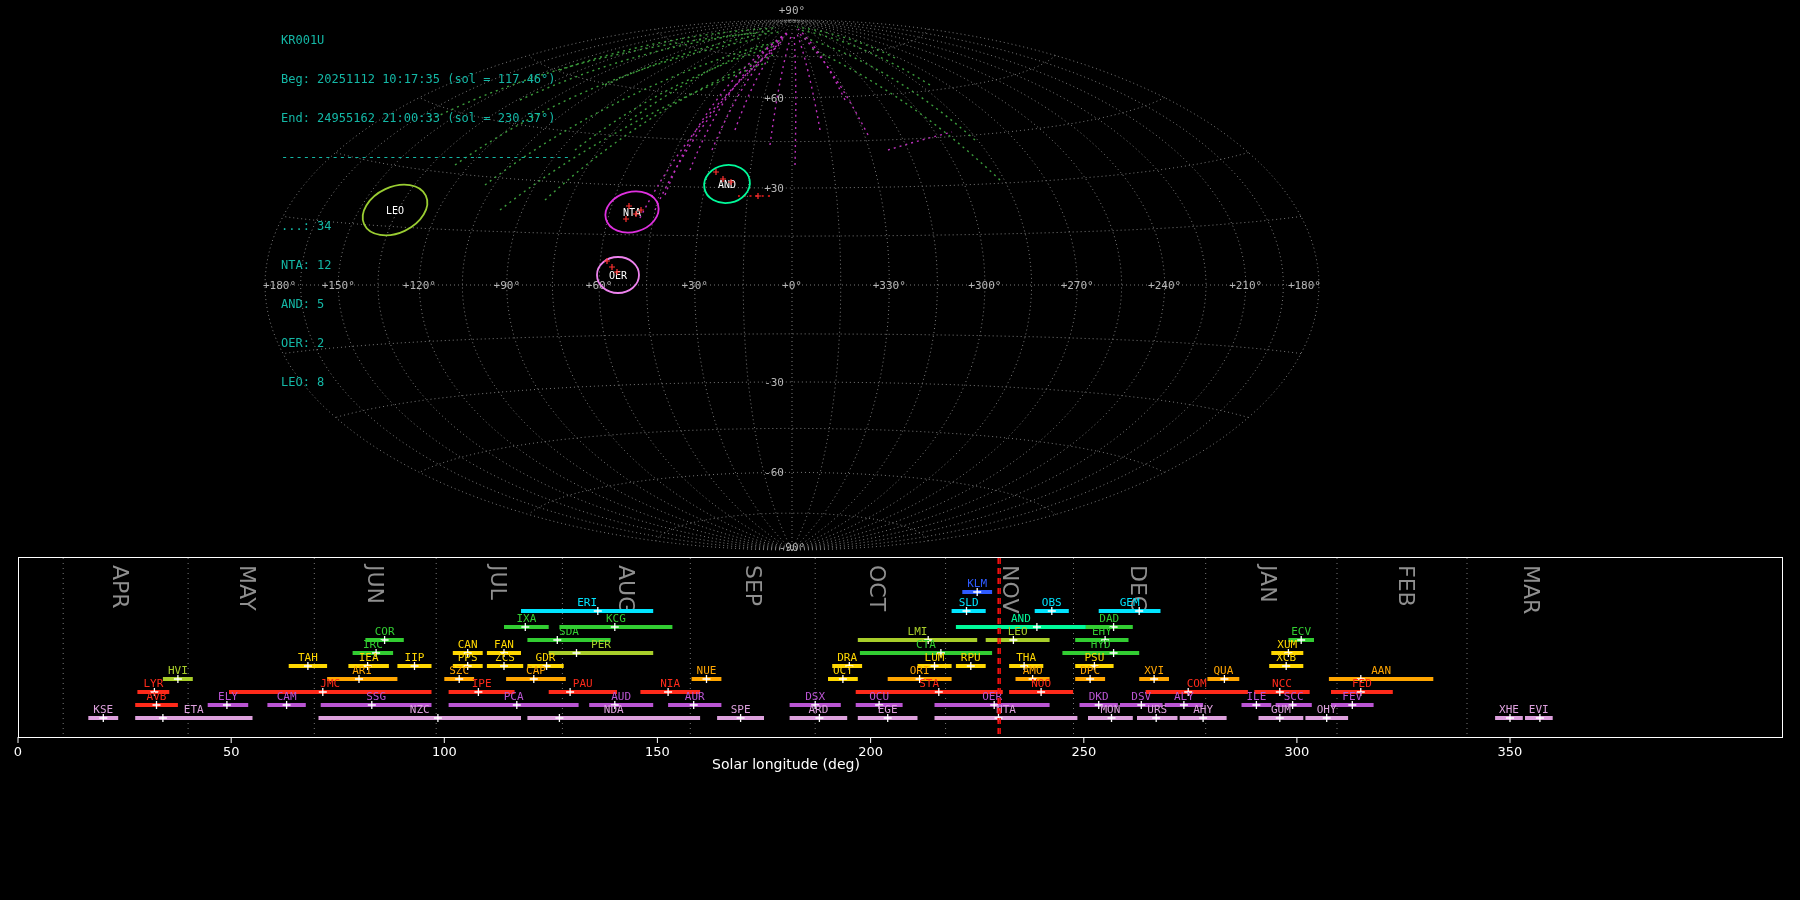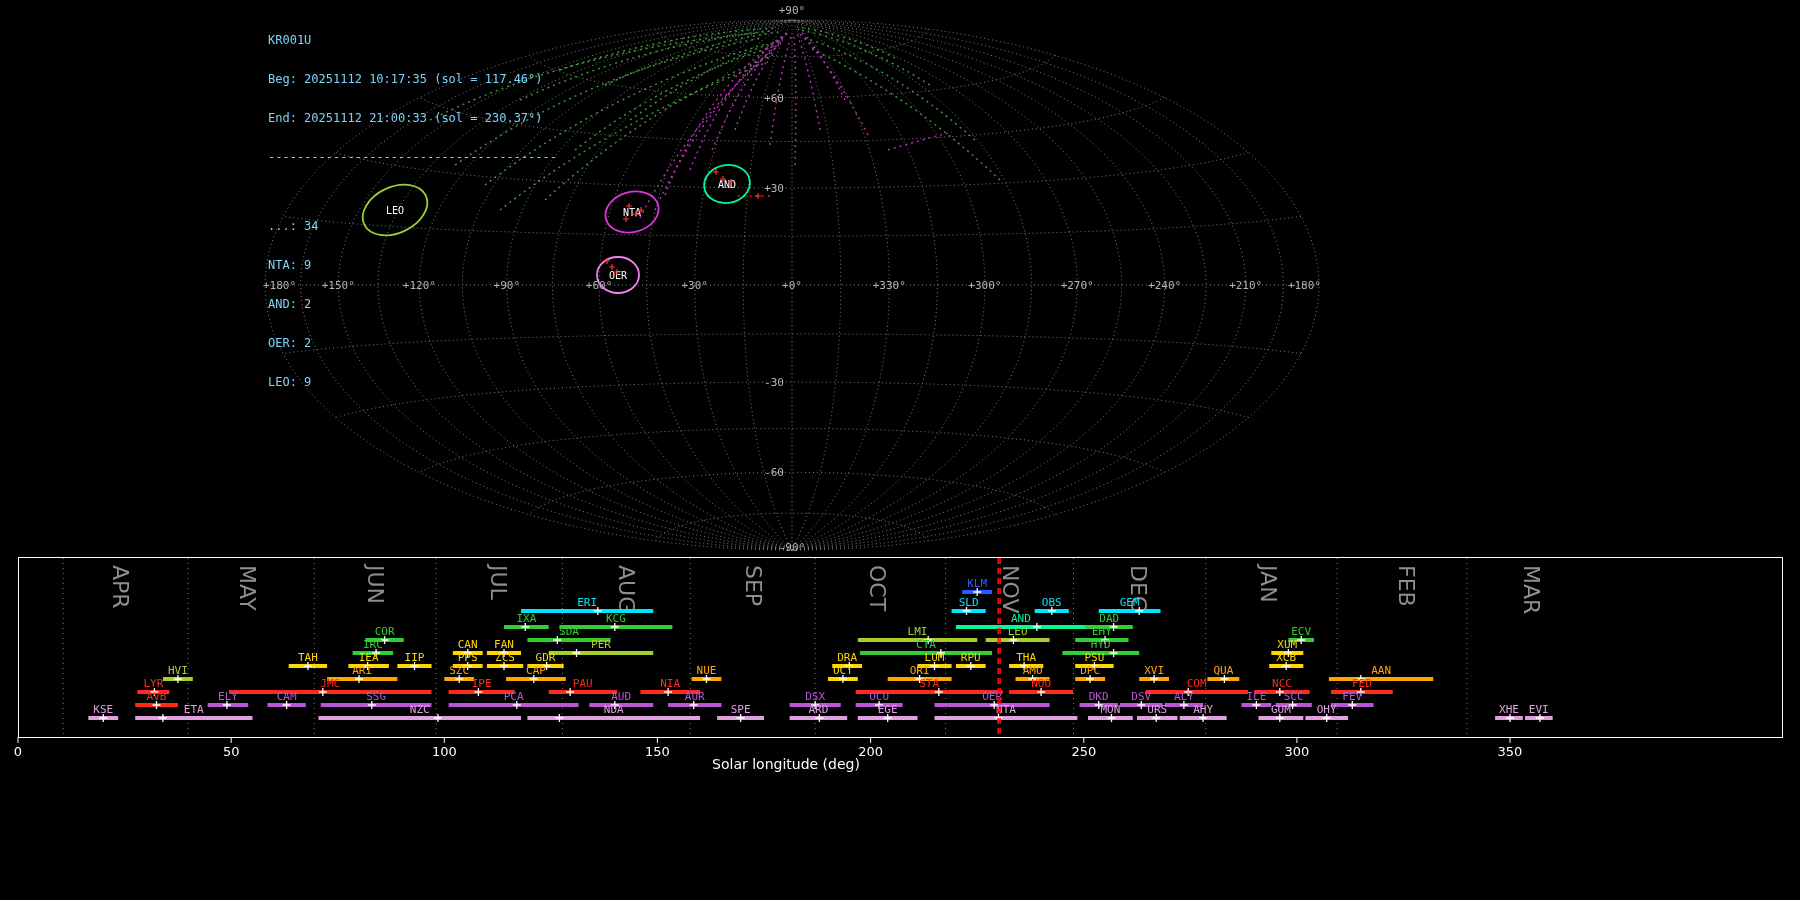--- a/index.html
+++ b/index.html
@@ -1,41 +1,41 @@
 <!DOCTYPE html>
 <html><head>
 <meta charset="utf-8">
 <style>
   *{box-sizing:border-box}
   html,body{margin:0;padding:0}
   body{width:1800px;height:900px;background:#000;position:relative;overflow:hidden;
        font-family:"DejaVu Sans Mono",monospace}
-  #header-block{position:absolute;left:268px;top:8px;color:#7dd3fc;font-size:12px;
+  #header-block{position:absolute;left:281px;top:8px;color:#14b8a6;font-size:12px;
                 line-height:13px;z-index:5;white-space:pre}
   #header-block .counts{margin-top:4px}
   svg{position:absolute;left:0;display:block}
   #sky{top:0}
   #tl{top:557px}
 </style>
 </head>
 <body>
 
 <div>
 
   <div id="header-block">
     <div>KR001U</div>
     <div>Beg: 20251112 10:17:35 (sol = 117.46°)</div>
-    <div>End: 20251112 21:00:33 (sol = 230.37°)</div>
+    <div>End: 24955162 21:00:33 (sol = 230.37°)</div>
     <div>----------------------------------------</div>
     <div class="counts">
       <div>...: 34</div>
-      <div>NTA: 9</div>
-      <div>AND: 2</div>
+      <div>NTA: 12</div>
+      <div>AND: 5</div>
       <div>OER: 2</div>
-      <div>LEO: 9</div>
+      <div>LEO: 8</div>
     </div>
   </div>
 
   <svg id="sky" width="1800" height="557">
       <polyline points="792.0,550.0 810.4,549.8 828.8,549.4 847.1,548.5 865.3,547.4 883.5,546.0 901.6,544.2 919.5,542.1 937.3,539.7 954.9,537.0 972.2,534.0 989.4,530.7 1006.4,527.1 1023.0,523.2 1039.4,519.0 1055.5,514.5 1071.3,509.7 1086.7,504.7 1101.8,499.4 1116.5,493.8 1130.7,488.0 1144.6,481.9 1158.1,475.6 1171.1,469.1 1183.6,462.3 1195.7,455.3 1207.3,448.2 1218.4,440.8 1228.9,433.2 1238.9,425.4 1248.4,417.5 1257.3,409.4 1265.7,401.2 1273.4,392.8 1280.6,384.3 1287.2,375.6 1293.2,366.9 1298.6,358.0 1303.3,349.1 1307.5,340.1 1311.0,331.0 1313.9,321.9 1316.1,312.7 1317.7,303.5 1318.7,294.2 1319.0,285.0 1318.7,275.8 1317.7,266.5 1316.1,257.3 1313.9,248.1 1311.0,239.0 1307.5,229.9 1303.3,220.9 1298.6,212.0 1293.2,203.1 1287.2,194.4 1280.6,185.7 1273.4,177.2 1265.7,168.8 1257.3,160.6 1248.4,152.5 1238.9,144.6 1228.9,136.8 1218.4,129.2 1207.3,121.8 1195.7,114.7 1183.6,107.7 1171.1,100.9 1158.1,94.4 1144.6,88.1 1130.7,82.0 1116.5,76.2 1101.8,70.6 1086.7,65.3 1071.3,60.3 1055.5,55.5 1039.4,51.0 1023.0,46.8 1006.4,42.9 989.4,39.3 972.2,36.0 954.9,33.0 937.3,30.3 919.5,27.9 901.6,25.8 883.5,24.0 865.3,22.6 847.1,21.5 828.8,20.6 810.4,20.2 792.0,20.0 " fill="none" stroke="#8f8f8f" stroke-width="1" stroke-dasharray="1 3" opacity="0.85"></polyline>
       <polyline points="792.0,550.0 810.2,549.2 828.3,548.2 846.2,546.8 864.1,545.1 881.7,543.1 899.2,540.8 916.5,538.2 933.5,535.3 950.3,532.1 966.8,528.6 983.1,524.9 999.1,520.9 1014.8,516.6 1030.1,512.1 1045.1,507.4 1059.8,502.3 1074.1,497.1 1088.0,491.6 1101.5,485.9 1114.6,480.0 1127.3,473.9 1139.5,467.5 1151.4,461.0 1162.7,454.3 1173.6,447.4 1184.1,440.4 1194.0,433.1 1203.5,425.8 1212.4,418.2 1220.9,410.6 1228.8,402.8 1236.3,394.9 1243.2,386.9 1249.5,378.8 1255.4,370.5 1260.7,362.2 1265.4,353.9 1269.6,345.4 1273.3,336.9 1276.4,328.3 1278.9,319.7 1280.9,311.1 1282.3,302.4 1283.1,293.7 1283.4,285.0 1283.1,276.3 1282.3,267.6 1280.9,258.9 1278.9,250.3 1276.4,241.7 1273.3,233.1 1269.6,224.6 1265.4,216.1 1260.7,207.8 1255.4,199.5 1249.5,191.2 1243.2,183.1 1236.3,175.1 1228.8,167.2 1220.9,159.4 1212.4,151.8 1203.5,144.2 1194.0,136.9 1184.1,129.6 1173.6,122.6 1162.7,115.7 1151.4,109.0 1139.5,102.5 1127.3,96.1 1114.6,90.0 1101.5,84.1 1088.0,78.4 1074.1,72.9 1059.8,67.7 1045.1,62.6 1030.1,57.9 1014.8,53.4 999.1,49.1 983.1,45.1 966.8,41.4 950.3,37.9 933.5,34.7 916.5,31.8 899.2,29.2 881.7,26.9 864.1,24.9 846.2,23.2 828.3,21.8 810.2,20.8 792.0,20.0 " fill="none" stroke="#8f8f8f" stroke-width="1" stroke-dasharray="1 3" opacity="0.85"></polyline>
       <polyline points="792.0,550.0 809.7,548.7 827.2,547.0 844.5,545.1 861.6,542.8 878.5,540.3 895.1,537.5 911.5,534.4 927.6,531.1 943.4,527.5 958.9,523.7 974.1,519.6 988.9,515.3 1003.5,510.7 1017.7,505.9 1031.5,500.9 1045.0,495.7 1058.1,490.3 1070.8,484.7 1083.1,478.9 1095.0,473.0 1106.5,466.8 1117.6,460.5 1128.2,454.0 1138.4,447.4 1148.2,440.6 1157.6,433.7 1166.5,426.6 1174.9,419.5 1182.9,412.2 1190.4,404.8 1197.5,397.2 1204.1,389.6 1210.2,381.9 1215.9,374.1 1221.0,366.3 1225.7,358.4 1229.9,350.4 1233.6,342.3 1236.8,334.2 1239.5,326.1 1241.7,317.9 1243.5,309.7 1244.7,301.5 1245.5,293.2 1245.7,285.0 1245.5,276.8 1244.7,268.5 1243.5,260.3 1241.7,252.1 1239.5,243.9 1236.8,235.8 1233.6,227.7 1229.9,219.6 1225.7,211.6 1221.0,203.7 1215.9,195.9 1210.2,188.1 1204.1,180.4 1197.5,172.8 1190.4,165.2 1182.9,157.8 1174.9,150.5 1166.5,143.4 1157.6,136.3 1148.2,129.4 1138.4,122.6 1128.2,116.0 1117.6,109.5 1106.5,103.2 1095.0,97.0 1083.1,91.1 1070.8,85.3 1058.1,79.7 1045.0,74.3 1031.5,69.1 1017.7,64.1 1003.5,59.3 988.9,54.7 974.1,50.4 958.9,46.3 943.4,42.5 927.6,38.9 911.5,35.6 895.1,32.5 878.5,29.7 861.6,27.2 844.5,24.9 827.2,23.0 809.7,21.3 792.0,20.0 " fill="none" stroke="#8f8f8f" stroke-width="1" stroke-dasharray="1 3" opacity="0.85"></polyline>
       <polyline points="792.0,550.0 808.9,548.1 825.5,545.9 841.9,543.4 858.0,540.7 873.9,537.7 889.4,534.5 904.7,531.0 919.6,527.3 934.3,523.3 948.6,519.2 962.6,514.8 976.2,510.2 989.5,505.4 1002.5,500.4 1015.0,495.3 1027.3,489.9 1039.1,484.4 1050.6,478.7 1061.7,472.9 1072.4,466.9 1082.7,460.7 1092.6,454.4 1102.1,448.0 1111.3,441.5 1120.0,434.8 1128.3,428.0 1136.2,421.1 1143.7,414.1 1150.8,407.0 1157.4,399.8 1163.7,392.6 1169.5,385.2 1174.9,377.8 1179.8,370.3 1184.4,362.7 1188.5,355.1 1192.2,347.5 1195.4,339.7 1198.2,332.0 1200.6,324.2 1202.6,316.4 1204.1,308.6 1205.2,300.7 1205.8,292.9 1206.1,285.0 1205.8,277.1 1205.2,269.3 1204.1,261.4 1202.6,253.6 1200.6,245.8 1198.2,238.0 1195.4,230.3 1192.2,222.5 1188.5,214.9 1184.4,207.3 1179.8,199.7 1174.9,192.2 1169.5,184.8 1163.7,177.4 1157.4,170.2 1150.8,163.0 1143.7,155.9 1136.2,148.9 1128.3,142.0 1120.0,135.2 1111.3,128.5 1102.1,122.0 1092.6,115.6 1082.7,109.3 1072.4,103.1 1061.7,97.1 1050.6,91.3 1039.1,85.6 1027.3,80.1 1015.0,74.7 1002.5,69.6 989.5,64.6 976.2,59.8 962.6,55.2 948.6,50.8 934.3,46.7 919.6,42.7 904.7,39.0 889.4,35.5 873.9,32.3 858.0,29.3 841.9,26.6 825.5,24.1 808.9,21.9 792.0,20.0 " fill="none" stroke="#8f8f8f" stroke-width="1" stroke-dasharray="1 3" opacity="0.85"></polyline>
       <polyline points="792.0,550.0 807.8,547.6 823.3,544.9 838.5,541.9 853.4,538.7 868.0,535.3 882.3,531.7 896.3,527.9 909.9,523.8 923.3,519.6 936.2,515.1 948.9,510.5 961.2,505.7 973.2,500.7 984.8,495.6 996.1,490.3 1007.0,484.8 1017.6,479.2 1027.8,473.5 1037.7,467.6 1047.2,461.6 1056.4,455.5 1065.1,449.2 1073.6,442.9 1081.6,436.4 1089.3,429.8 1096.6,423.2 1103.6,416.4 1110.1,409.6 1116.3,402.7 1122.2,395.7 1127.6,388.6 1132.7,381.5 1137.4,374.3 1141.8,367.1 1145.7,359.8 1149.3,352.4 1152.5,345.0 1155.4,337.6 1157.8,330.2 1159.9,322.7 1161.6,315.2 1162.9,307.6 1163.9,300.1 1164.5,292.6 1164.6,285.0 1164.5,277.4 1163.9,269.9 1162.9,262.4 1161.6,254.8 1159.9,247.3 1157.8,239.8 1155.4,232.4 1152.5,225.0 1149.3,217.6 1145.7,210.2 1141.8,202.9 1137.4,195.7 1132.7,188.5 1127.6,181.4 1122.2,174.3 1116.3,167.3 1110.1,160.4 1103.6,153.6 1096.6,146.8 1089.3,140.2 1081.6,133.6 1073.6,127.1 1065.1,120.8 1056.4,114.5 1047.2,108.4 1037.7,102.4 1027.8,96.5 1017.6,90.8 1007.0,85.2 996.1,79.7 984.8,74.4 973.2,69.3 961.2,64.3 948.9,59.5 936.2,54.9 923.3,50.4 909.9,46.2 896.3,42.1 882.3,38.3 868.0,34.7 853.4,31.3 838.5,28.1 823.3,25.1 807.8,22.4 792.0,20.0 " fill="none" stroke="#8f8f8f" stroke-width="1" stroke-dasharray="1 3" opacity="0.85"></polyline>
       <polyline points="792.0,550.0 806.4,547.1 820.6,543.9 834.4,540.5 847.9,537.0 861.0,533.2 873.9,529.2 886.4,525.1 898.6,520.7 910.5,516.2 922.1,511.5 933.3,506.7 944.2,501.7 954.8,496.6 965.1,491.3 975.0,485.9 984.7,480.4 993.9,474.8 1002.9,469.0 1011.5,463.1 1019.8,457.1 1027.8,451.0 1035.5,444.8 1042.8,438.5 1049.8,432.1 1056.5,425.7 1062.8,419.1 1068.9,412.5 1074.6,405.8 1079.9,399.0 1085.0,392.2 1089.7,385.3 1094.1,378.4 1098.2,371.4 1101.9,364.4 1105.4,357.3 1108.4,350.2 1111.2,343.0 1113.7,335.8 1115.8,328.6 1117.6,321.4 1119.0,314.1 1120.2,306.9 1121.0,299.6 1121.5,292.3 1121.6,285.0 1121.5,277.7 1121.0,270.4 1120.2,263.1 1119.0,255.9 1117.6,248.6 1115.8,241.4 1113.7,234.2 1111.2,227.0 1108.4,219.8 1105.4,212.7 1101.9,205.6 1098.2,198.6 1094.1,191.6 1089.7,184.7 1085.0,177.8 1079.9,171.0 1074.6,164.2 1068.9,157.5 1062.8,150.9 1056.5,144.3 1049.8,137.9 1042.8,131.5 1035.5,125.2 1027.8,119.0 1019.8,112.9 1011.5,106.9 1002.9,101.0 993.9,95.2 984.7,89.6 975.0,84.1 965.1,78.7 954.8,73.4 944.2,68.3 933.3,63.3 922.1,58.5 910.5,53.8 898.6,49.3 886.4,44.9 873.9,40.8 861.0,36.8 847.9,33.0 834.4,29.5 820.6,26.1 806.4,22.9 792.0,20.0 " fill="none" stroke="#8f8f8f" stroke-width="1" stroke-dasharray="1 3" opacity="0.85"></polyline>

